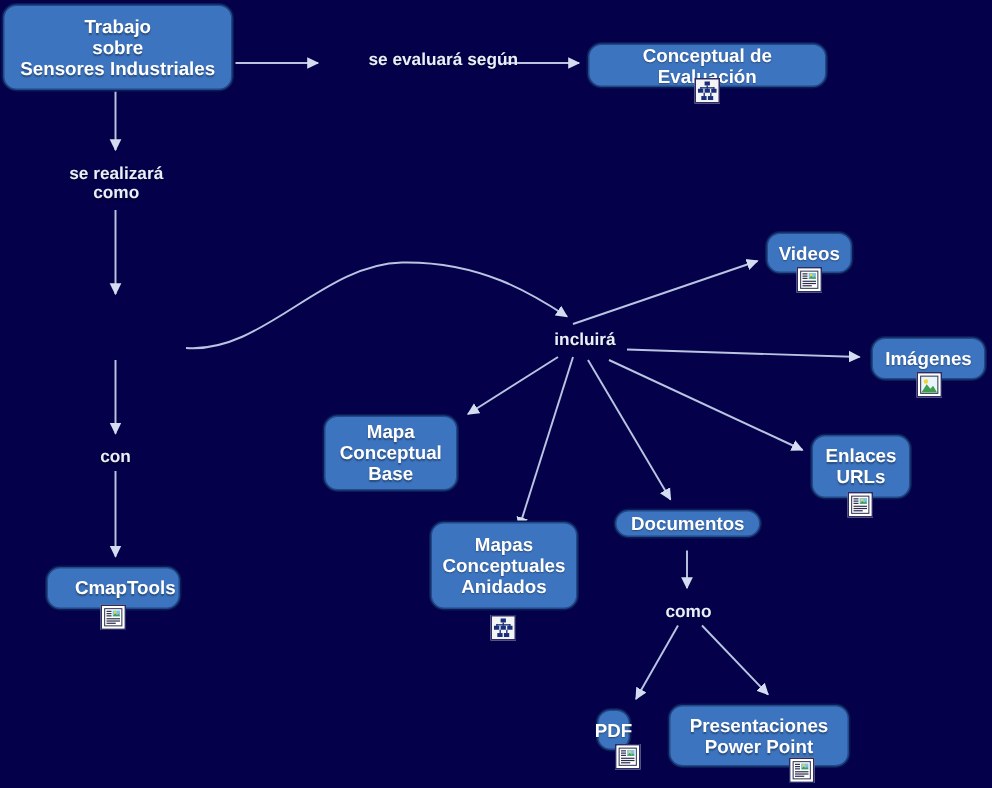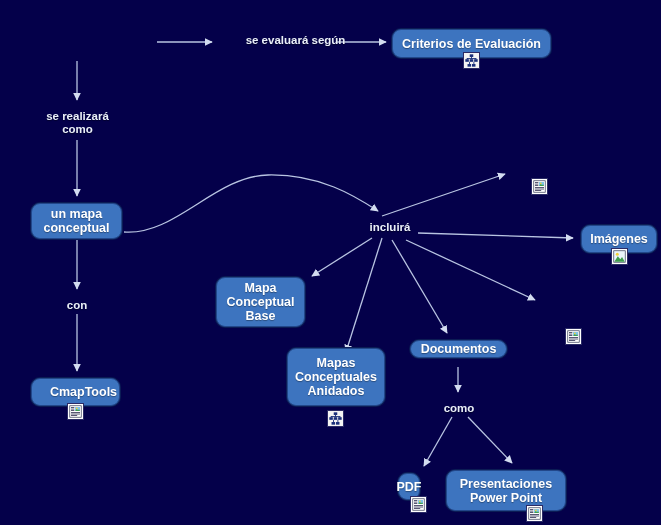--- a/index.html
+++ b/index.html
@@ -102,47 +102,48 @@
       <path d="M392,240 L447,333" marker-end="url(#ah)"></path>
 
       <path d="M458,367 L458,392" marker-end="url(#ah)"></path>
 
       <path d="M452,417 L424,466" marker-end="url(#ah)"></path>
 
       <path d="M468,417 L512,463" marker-end="url(#ah)"></path>
     </g>
   </svg>
 
+  <div class="node" style="left:2px;top:3px;width:153px;height:57px;">
+    <span>Trabajo
+sobre
+Sensores Industriales</span>
+  </div>
 
   <div class="node" style="left:392px;top:29px;width:159px;height:29px;">
-    <span>Criterios de Evaluación</span>
+    <span>Conceptual de Evaluación</span>
   </div>
   <span class="res-icon" style="left:463px;top:52px;">
     <svg viewBox="0 0 17 17">
         <g fill="#1a2f7a">
           <rect x="6.5" y="1.5" width="4" height="3"></rect>
           <rect x="1.5" y="7" width="4" height="3"></rect>
           <rect x="6.5" y="7" width="4" height="3"></rect>
           <rect x="11.5" y="7" width="4" height="3"></rect>
           <rect x="4" y="12.5" width="4" height="3"></rect>
           <rect x="9" y="12.5" width="4" height="3"></rect>
           <rect x="8" y="4.5" width="1" height="2.5"></rect>
           <rect x="3.2" y="5.8" width="10.6" height="1"></rect>
           <rect x="3.2" y="5.8" width="1" height="1.3"></rect>
           <rect x="13" y="5.8" width="1" height="1.3"></rect>
           <rect x="5.7" y="10" width="1" height="2.5"></rect>
           <rect x="10.7" y="10" width="1" height="2.5"></rect>
         </g>
       </svg>
   </span>
 
-  <div class="node" style="left:31px;top:203px;width:91px;height:36px;">
-    <span>un mapa
-conceptual</span>
-  </div>
 
   <div class="node" style="left:31px;top:378px;width:89px;height:28px;padding-left:24px;">
     <span>CmapTools</span>
   </div>
   <span class="res-icon" style="left:67px;top:403px;">
     <svg viewBox="0 0 17 17">
         <rect x="0" y="0" width="17" height="17" fill="#ffffff"></rect>
         <rect x="2" y="2" width="13" height="13" fill="#ffffff" stroke="#333a55" stroke-width="0.8"></rect>
         <rect x="8" y="3.4" width="5.6" height="4.4" fill="#7fc4e8"></rect>
         <circle cx="10" cy="5" r="1" fill="#f2d23a"></circle>
@@ -185,20 +186,23 @@
           <rect x="5.7" y="10" width="1" height="2.5"></rect>
           <rect x="10.7" y="10" width="1" height="2.5"></rect>
         </g>
       </svg>
   </span>
 
   <div class="node" style="left:410px;top:340px;width:97px;height:18px;">
     <span>Documentos</span>
   </div>
 
+  <div class="node" style="left:511px;top:155px;width:57px;height:27px;">
+    <span>Videos</span>
+  </div>
   <span class="res-icon" style="left:531px;top:178px;">
     <svg viewBox="0 0 17 17">
         <rect x="0" y="0" width="17" height="17" fill="#ffffff"></rect>
         <rect x="2" y="2" width="13" height="13" fill="#ffffff" stroke="#333a55" stroke-width="0.8"></rect>
         <rect x="8" y="3.4" width="5.6" height="4.4" fill="#7fc4e8"></rect>
         <circle cx="10" cy="5" r="1" fill="#f2d23a"></circle>
         <path d="M8,7.8 L10,5.6 L11.4,7 L12.6,5.9 L13.6,7.8 z" fill="#3f9e4d"></path>
         <g fill="#2b2b4e">
           <rect x="3.4" y="3.6" width="3.8" height="0.9"></rect>
           <rect x="3.4" y="5.3" width="3.8" height="0.9"></rect>
@@ -215,20 +219,24 @@
   </div>
   <span class="res-icon" style="left:611px;top:248px;">
     <svg viewBox="0 0 17 17">
         <rect x="0" y="0" width="17" height="17" fill="#ffffff"></rect>
         <rect x="2" y="2" width="13" height="13" fill="#eaf4fb" stroke="#333a55" stroke-width="0.8"></rect>
         <circle cx="6" cy="6" r="1.7" fill="#f2d23a"></circle>
         <path d="M2.6,14.4 L6.6,8.2 L9.4,11.6 L11.4,9.2 L14.4,14.4 z" fill="#3f9e4d"></path>
       </svg>
   </span>
 
+  <div class="node" style="left:541px;top:290px;width:66px;height:42px;">
+    <span>Enlaces
+URLs</span>
+  </div>
   <span class="res-icon" style="left:565px;top:328px;">
     <svg viewBox="0 0 17 17">
         <rect x="0" y="0" width="17" height="17" fill="#ffffff"></rect>
         <rect x="2" y="2" width="13" height="13" fill="#ffffff" stroke="#333a55" stroke-width="0.8"></rect>
         <rect x="8" y="3.4" width="5.6" height="4.4" fill="#7fc4e8"></rect>
         <circle cx="10" cy="5" r="1" fill="#f2d23a"></circle>
         <path d="M8,7.8 L10,5.6 L11.4,7 L12.6,5.9 L13.6,7.8 z" fill="#3f9e4d"></path>
         <g fill="#2b2b4e">
           <rect x="3.4" y="3.6" width="3.8" height="0.9"></rect>
           <rect x="3.4" y="5.3" width="3.8" height="0.9"></rect>

